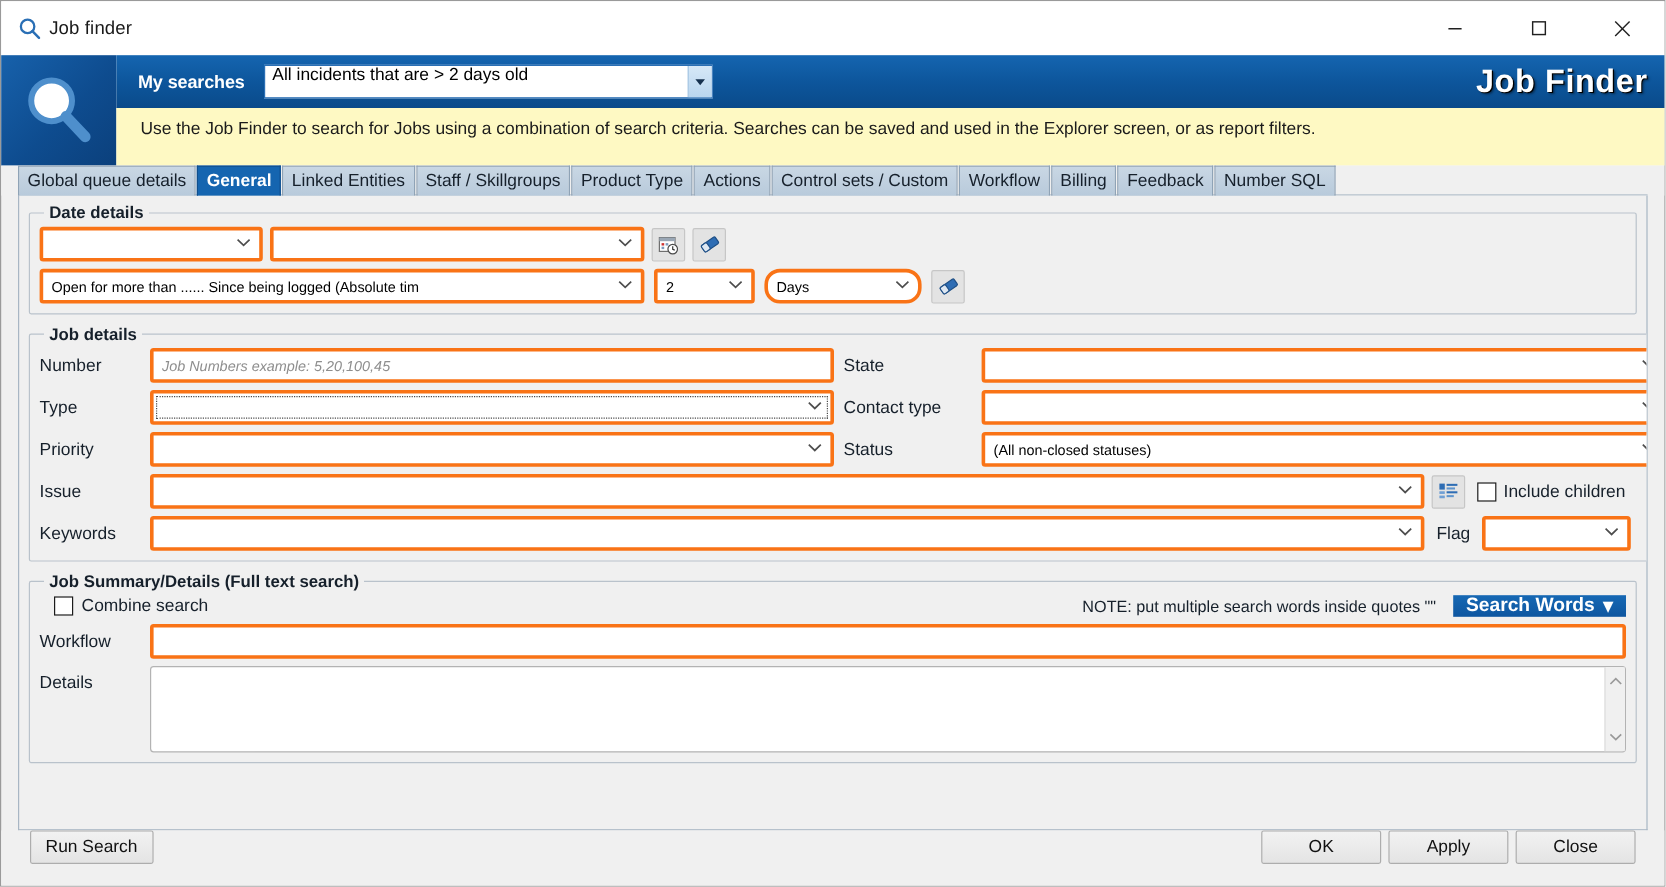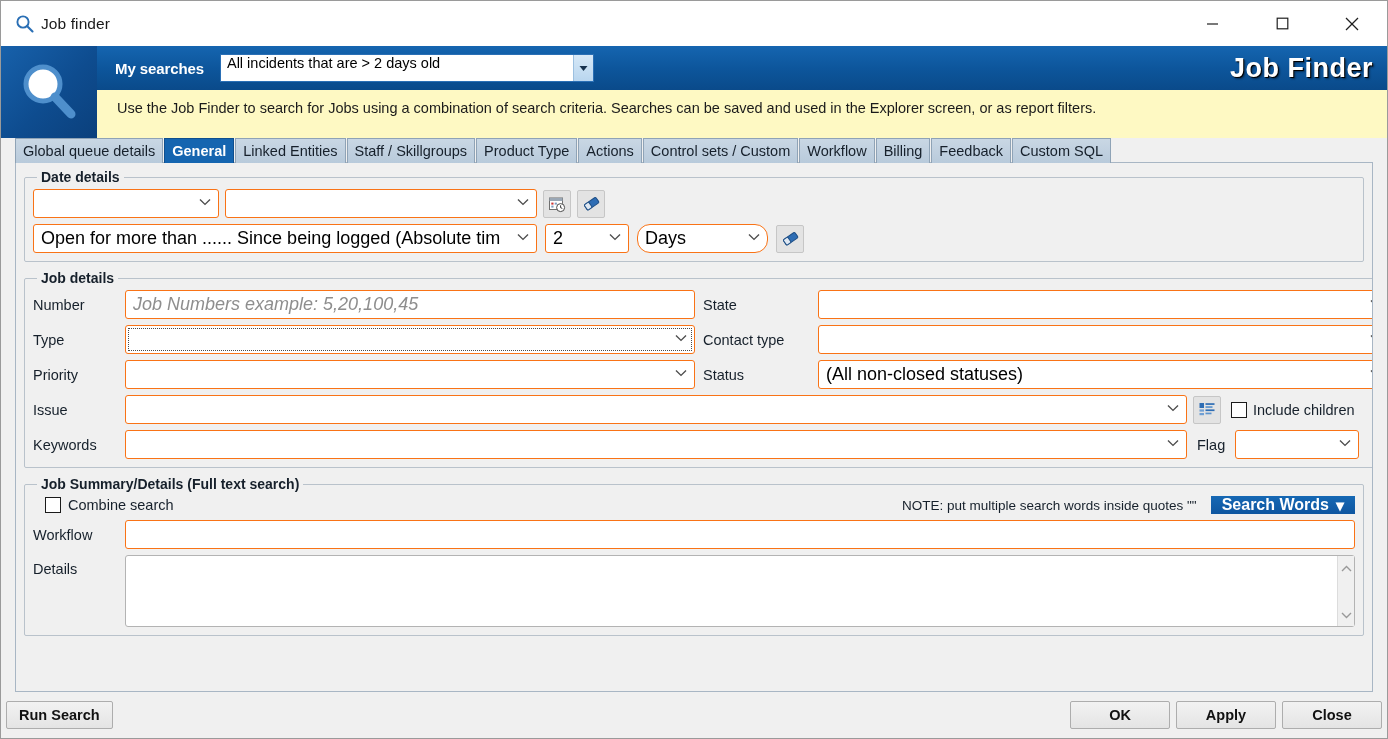--- a/index.html
+++ b/index.html
@@ -199,23 +199,23 @@
   .lbl {
     font-size: 14.5px;
     color: #16202b;
     white-space: nowrap;
   }
 
   
   .txt, .combo {
     height: 29px;
     background: #ffffff;
-    border: 1px solid #f97316;
+    border: 3px solid #f97316;
     border-radius: 3px;
-    font-size: 18px;
+    font-size: 12px;
     color: #000;
     display: flex;
     align-items: center;
     padding: 0 4px 0 7px;
     position: relative;
   }
   .txt.placeholder, .ph {
     color: #8e8e8e;
     font-style: italic;
   }
@@ -301,24 +301,22 @@
     padding: 3px 0;
     flex: 0 0 auto;
   }
 
   
   .footer {
     flex: 0 0 auto;
     height: 46px;
     background: #f0f0f0;
     display: flex;
-    align-items: center;
-    padding: 0 5px;
-    position: relative;
-    font-weight: bold;
+    padding: 0 24px;
+    position: relative;
   }
   .btn {
     height: 28px;
     min-width: 100px;
     background: linear-gradient(180deg,#f2f2f2,#e4e4e4);
     border: 1px solid #adadad;
     border-radius: 2px;
     font-size: 14.5px;
     color: #111;
     display: flex; align-items: center; justify-content: center;
@@ -409,21 +407,21 @@
     <div class="tab">
         <span>Workflow</span>
       </div>
     <div class="tab">
         <span>Billing</span>
       </div>
     <div class="tab">
         <span>Feedback</span>
       </div>
     <div class="tab">
-        <span>Custom SQL</span>
+        <span>Number SQL</span>
       </div>
   </div>
 
   <div class="body">
 
     <fieldset class="group">
       <legend>Date details</legend>
 
       <div class="row">
         <div class="combo" style="width:186px;">

